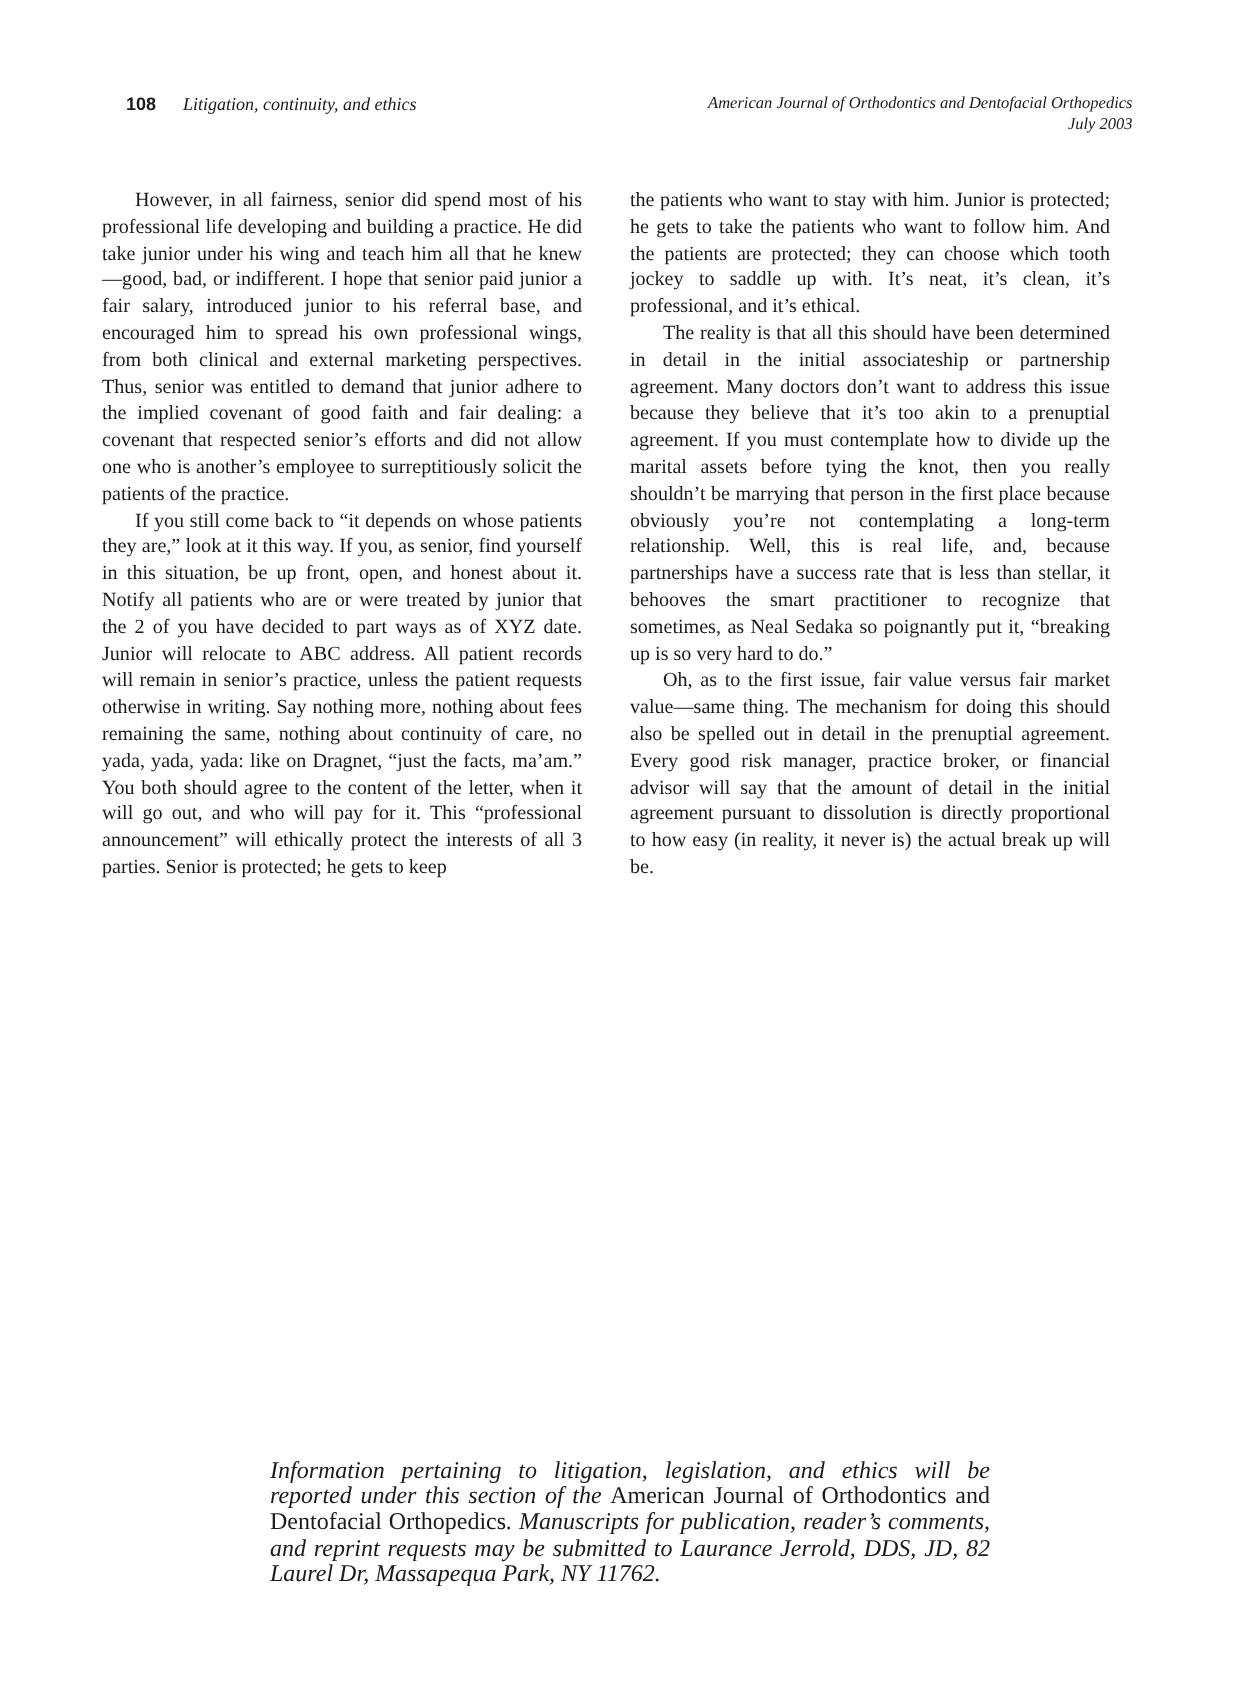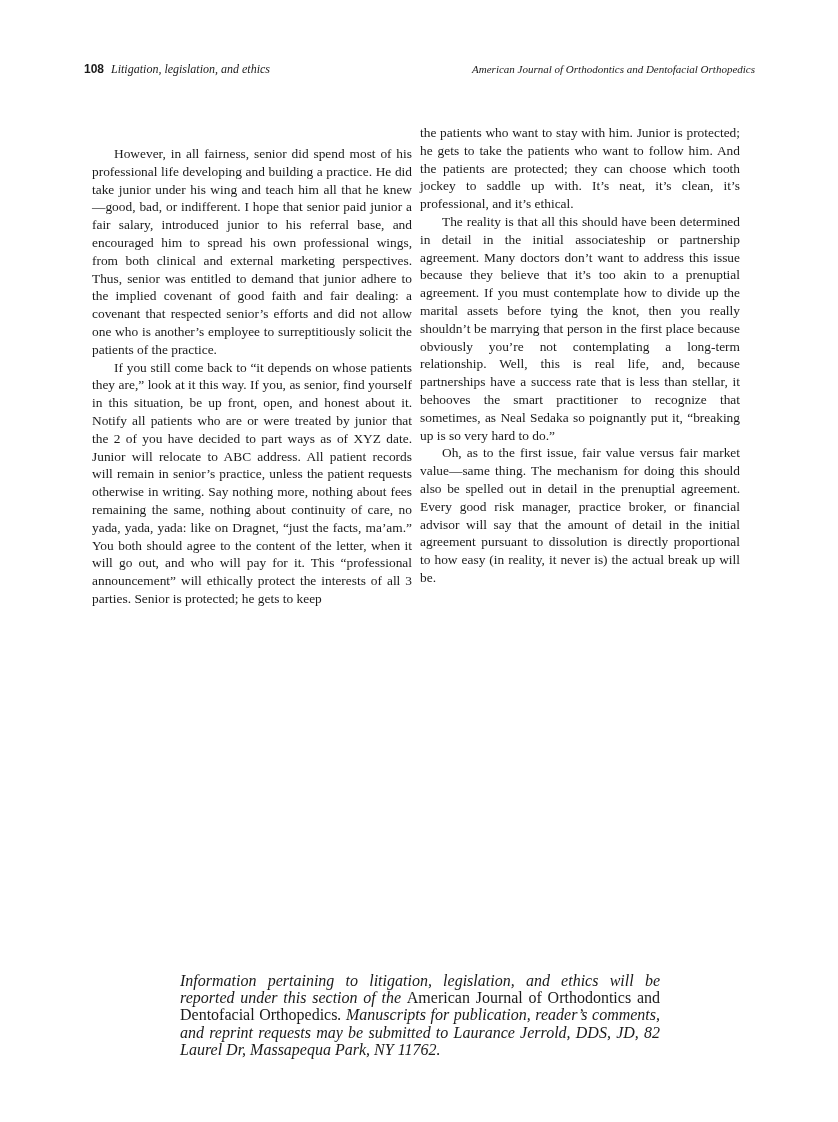--- a/index.html
+++ b/index.html
@@ -1,39 +1,40 @@
 <!DOCTYPE html>
 <html><head>
 <meta charset="utf-8">
 <style>
   html, body { margin: 0; padding: 0; background: #ffffff; }
   body { width: 838px; height: 1122px; position: relative; overflow: hidden;
          font-family: "Liberation Serif", "DejaVu Serif", serif; color: #1a1a1a; }
   .header-left { position: absolute; left: 84px; top: 62px; font-size: 12px; white-space: nowrap; }
-  .page-num { font-family: "Liberation Sans", "DejaVu Sans", sans-serif; font-weight: bold; font-size: 12px; margin-right: 4px; }
+  .page-num { font-family: "Liberation Sans", "DejaVu Sans", sans-serif; font-weight: bold; font-size: 12px; margin-right: 15px; }
   .section-title { font-style: italic; font-size: 12px; }
   .header-right { position: absolute; right: 83px; top: 62px; text-align: right; font-style: italic; font-size: 11px; line-height: 14px; }
   .column { position: absolute; top: 124px; width: 320px; font-size: 13.4px; line-height: 17.8px; text-align: justify; hyphens: manual; }
-  .col-left { left: 92px; margin-top: 21px; }
+  .col-left { left: 68px; }
   .col-right { left: 420px; }
   .column p { margin: 0; text-indent: 22px; }
   .column p.cont { text-indent: 0; }
   .footnote { position: absolute; left: 180px; top: 972px; width: 480px; font-size: 16px; line-height: 17.2px; text-align: justify; font-style: italic; }
   .footnote .roman { font-style: normal; }
 </style>
 </head>
 <body>
 
 <div class="header-left">
   <span class="page-num">108</span>
-  <span class="section-title">Litigation, legislation, and ethics</span>
+  <span class="section-title">Litigation, continuity, and ethics</span>
 </div>
 
 <div class="header-right">
   <div>American Journal of Orthodontics and Dentofacial Orthopedics</div>
+  <div>July 2003</div>
 </div>
 
 <div class="column col-left">
   <p>However, in all fairness, senior did spend most of his professional life developing and building a practice. He did take junior under his wing and teach him all that he knew—good, bad, or indifferent. I hope that senior paid junior a fair salary, introduced junior to his referral base, and encouraged him to spread his own profes­sional wings, from both clinical and external marketing perspectives. Thus, senior was entitled to demand that junior adhere to the implied covenant of good faith and fair dealing: a covenant that respected senior’s efforts and did not allow one who is another’s employee to surreptitiously solicit the patients of the practice.</p>
   <p>If you still come back to “it depends on whose patients they are,” look at it this way. If you, as senior, find yourself in this situation, be up front, open, and honest about it. Notify all patients who are or were treated by junior that the 2 of you have decided to part ways as of XYZ date. Junior will relocate to ABC address. All patient records will remain in senior’s practice, unless the patient requests otherwise in writ­ing. Say nothing more, nothing about fees remaining the same, nothing about continuity of care, no yada, yada, yada: like on Dragnet, “just the facts, ma’am.” You both should agree to the content of the letter, when it will go out, and who will pay for it. This “profes­sional announcement” will ethically protect the inter­ests of all 3 parties. Senior is protected; he gets to keep</p>
 </div>
 
 <div class="column col-right">
   <p class="cont">the patients who want to stay with him. Junior is protected; he gets to take the patients who want to follow him. And the patients are protected; they can choose which tooth jockey to saddle up with. It’s neat, it’s clean, it’s professional, and it’s ethical.</p>
   <p>The reality is that all this should have been deter­mined in detail in the initial associateship or partnership agreement. Many doctors don’t want to address this issue because they believe that it’s too akin to a prenuptial agreement. If you must contemplate how to divide up the marital assets before tying the knot, then you really shouldn’t be marrying that person in the first place because obviously you’re not contemplating a long-term relationship. Well, this is real life, and, because partnerships have a success rate that is less than stellar, it behooves the smart practitioner to rec­ognize that sometimes, as Neal Sedaka so poignantly put it, “breaking up is so very hard to do.”</p>

